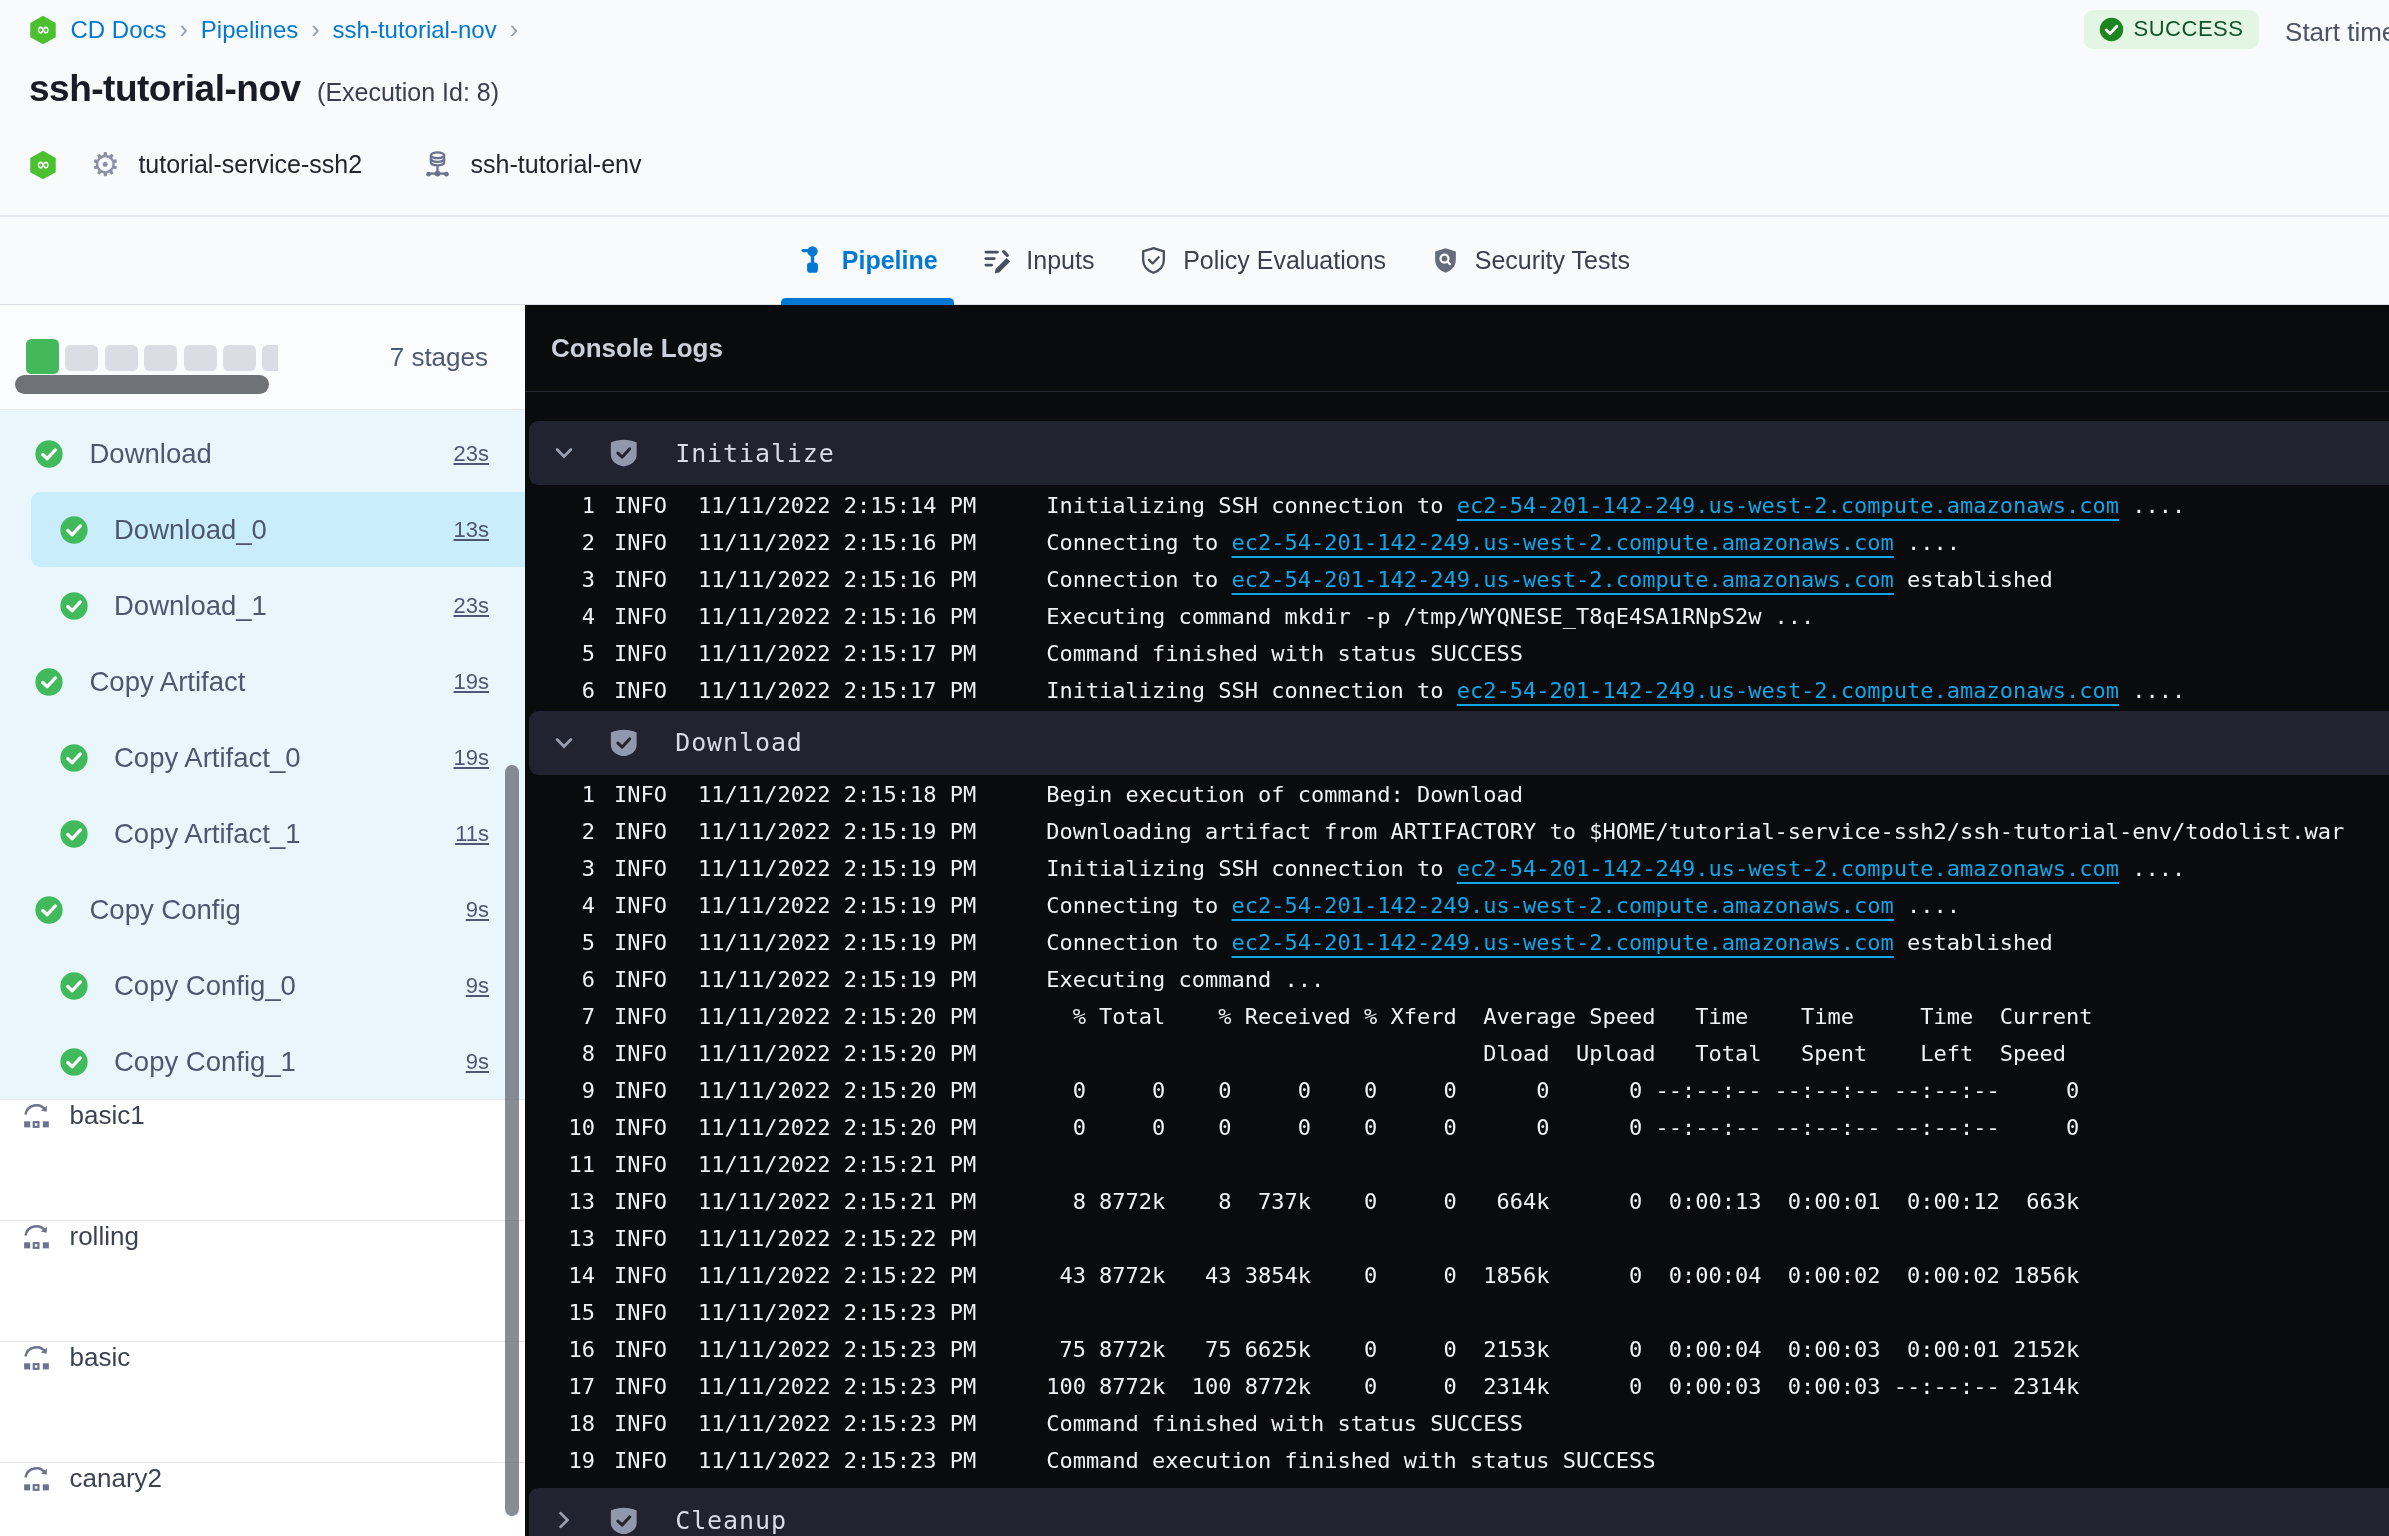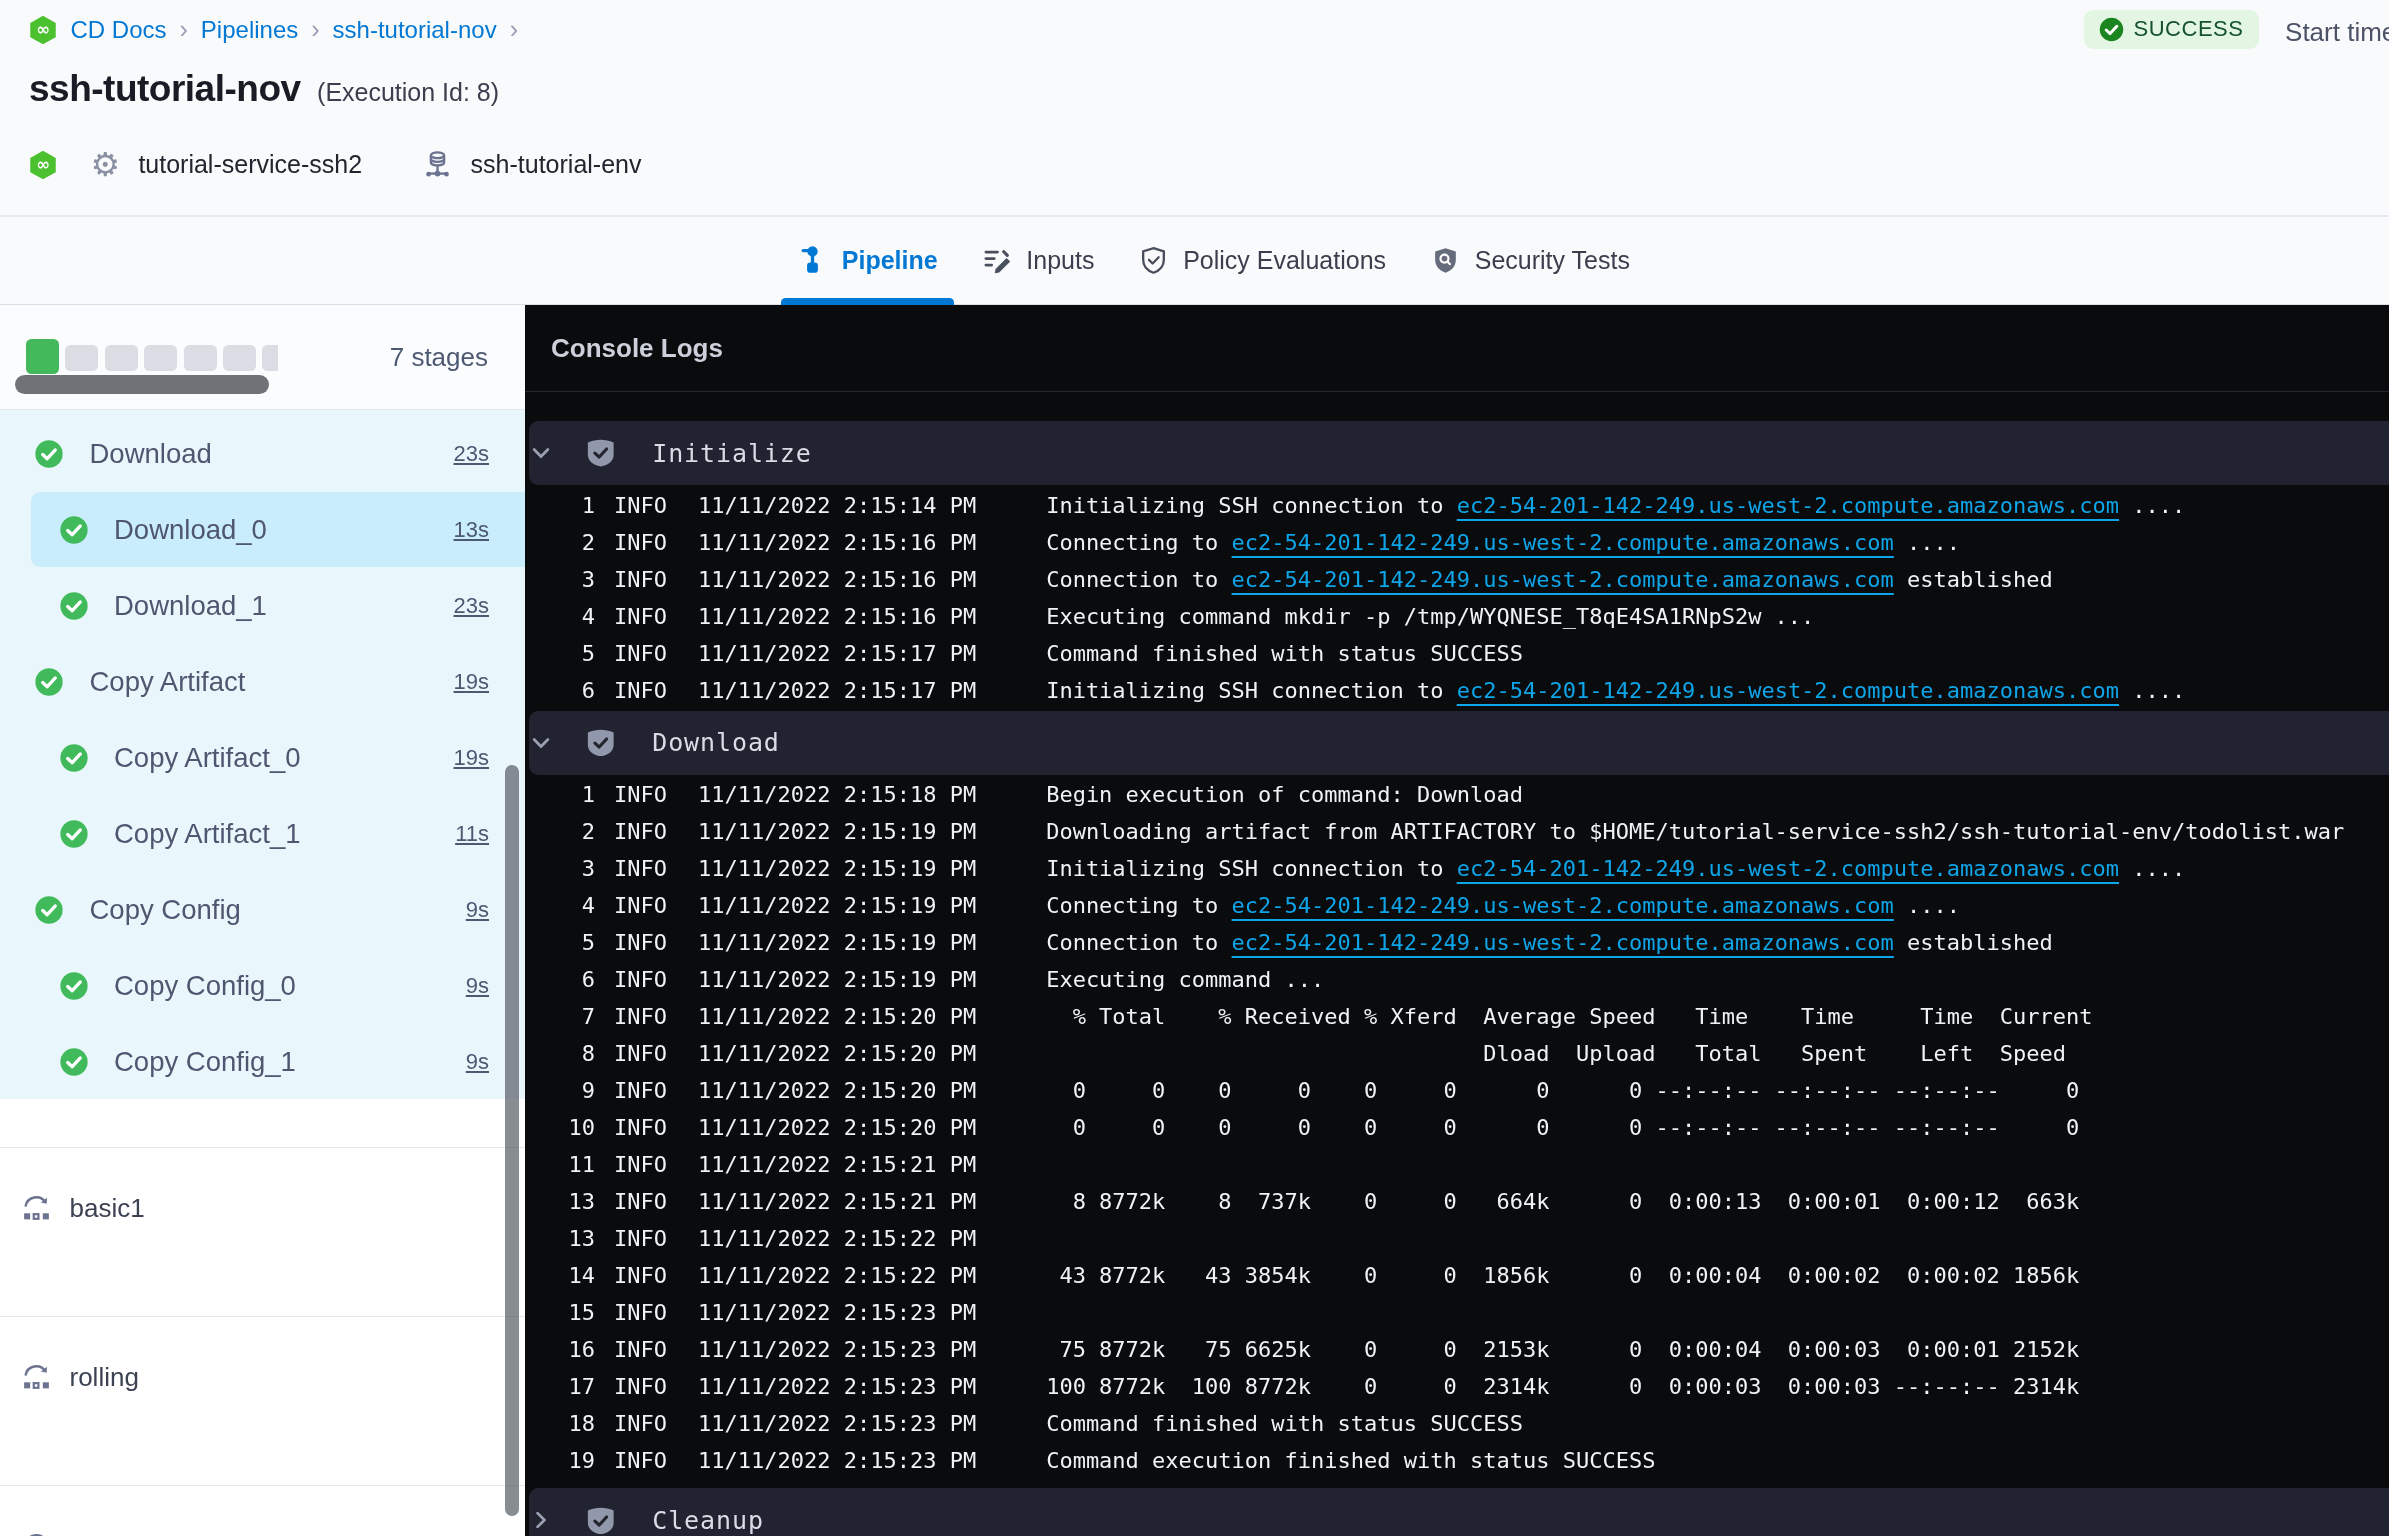--- a/index.html
+++ b/index.html
@@ -61,36 +61,36 @@
   .stage-list { background:#e9f7fd; height:689px; padding-top:5.5px; }
   .stage-row { height:76px; display:flex; align-items:center; padding-left:35px; position:relative; cursor:pointer; }
   .stage-row.child { padding-left:60px; }
   .stage-row.selected::before { content:""; position:absolute; left:31px; right:0; top:0.9px; bottom:0.9px;
     background:#c9edfb; border-radius:9.2px 0 0 9.2px; }
   .stage-icon { width:28px; height:28px; margin-right:26.5px; position:relative; }
   .stage-row.child .stage-icon { margin-right:26px; }
   .stage-label { font-size:27.5px; color:#4f5670; flex:1; position:relative; }
   .stage-time { font-size:22px; color:#4d5972; margin-right:36px; position:relative;text-decoration:underline; }
 
-  .strategy-row { height:121px; display:flex; align-items:center; padding-left:20px;
-    border-top:1.8px solid #e5e6eb; background:#fff; cursor:pointer;margin-top:48px; }
+  .strategy-row { height:121px; display:flex; padding-left:20px;
+    border-top:1.8px solid #e5e6eb; background:#fff; cursor:pointer; }
   .strategy-icon { width:33px; height:33px; margin-right:16.5px; color:#6b7390; }
   .strategy-label { font-size:26px; color:#3c4252; }
 
   .v-scrollbar { position:absolute; right:6.4px; top:460px; width:13.7px; height:751px;
     background:rgba(103,108,116,.78); border-radius:7.3px; z-index:5; }
 
   
   .console { position:absolute; top:305px; left:525px; right:0; bottom:0; background:#0a0b0d;
     overflow:hidden; color:#eef0f4; }
   .console-header { height:87px; display:flex; align-items:center; padding-left:26px;
     border-bottom:1.8px solid #26272f; font-size:26px; font-weight:bold; color:#ccd0da; }
   .console-body { padding-top:29px; }
   .section-bar { height:64px; margin-left:3.7px; background:#212330; border-radius:9.2px 0 0 9.2px;
-    display:flex; align-items:center; padding-left:1px; cursor:pointer;text-align:right; }
+    display:flex; align-items:center; padding-left:24px; cursor:pointer;text-align:right; }
   .sec-chev { width:22px; height:22px; margin-right:35px; }
   .sec-check { width:27.5px; height:27.5px; margin-right:38px; }
   .sec-name { font-family:"DejaVu Sans Mono", monospace; font-size:25px; color:#d9dce6; letter-spacing:0.9px; }
   .log-lines { padding:1.8px 0; }
   .log-line { display:flex; height:37px; align-items:center;
     font-family:"DejaVu Sans Mono", monospace; font-size:22px; white-space:pre; color:#f1f2f5; }
   .ln { width:70px; text-align:right; }
   .lvl { margin-left:19px; }
   .lts { margin-left:31px; }
   .lmsg { margin-left:70px; }

